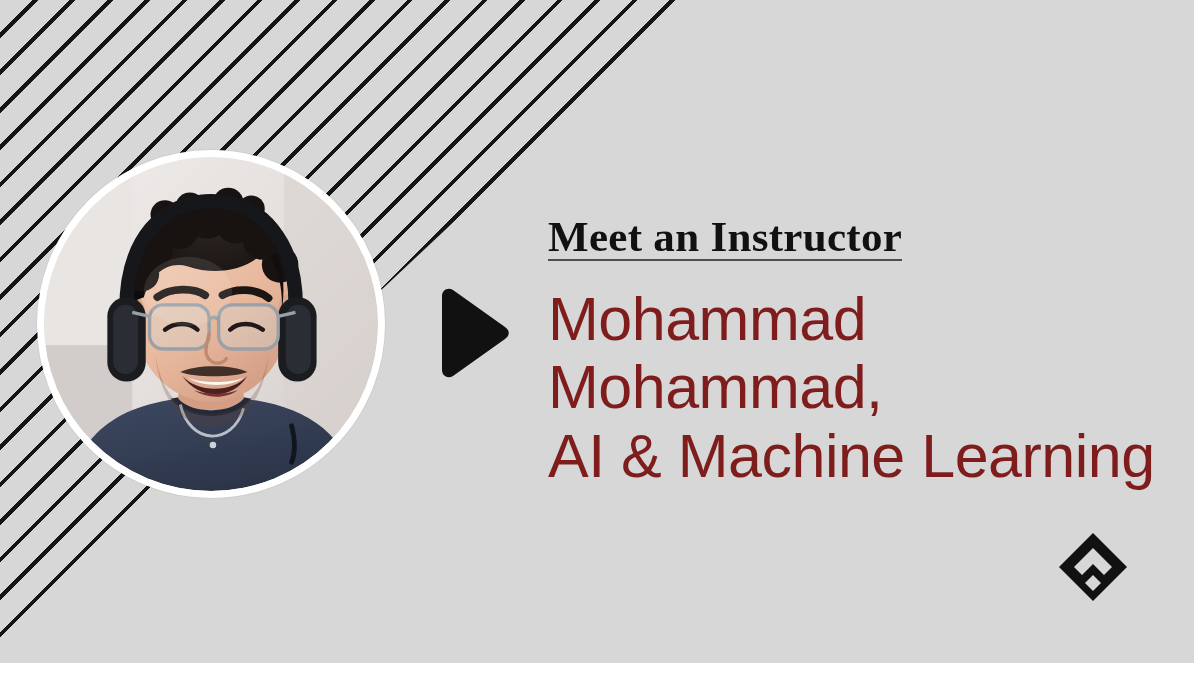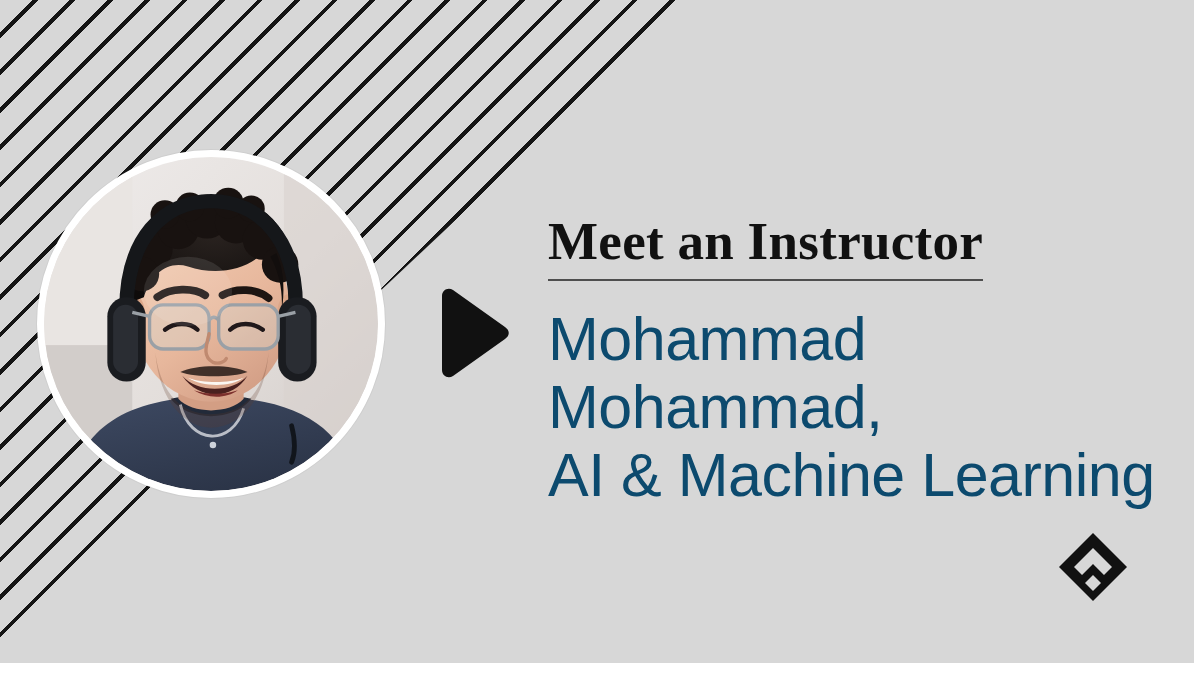--- a/index.html
+++ b/index.html
@@ -83,38 +83,37 @@
 
   
   .text-block {
     position: absolute;
     left: 548px;
     top: 214px;
     width: 620px;
   }
   .eyebrow {
     font-family: "Liberation Serif", serif;
-    font-size: 53px;
+    font-size: 43px;
     font-weight: 700;
     letter-spacing: 0.3px;
     color: #111111;
     line-height: 1.05;
     display: inline-block;
-    padding-bottom: 9px;
     border-bottom: 2.5px solid #4e4e4e;
     white-space: nowrap;
   }
   .headline {
     margin-top: 24px;
     font-family: "Liberation Sans", sans-serif;
     font-size: 61px;
     font-weight: 400;
     line-height: 1.12;
     letter-spacing: -0.5px;
-    color: #0c4a6e;
+    color: #7f1d1d;
     white-space: pre-line;
   }
 
   
   .brand-mark {
     position: absolute;
     left: 1057px;
     top: 531px;
     width: 72px;
     height: 72px;

